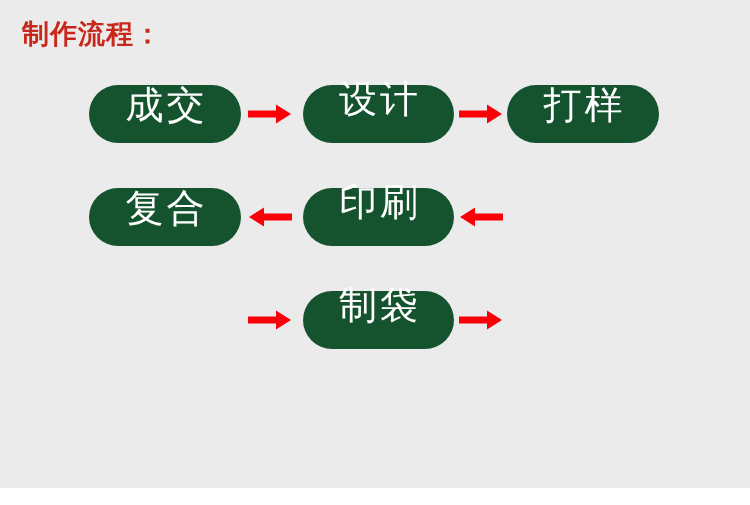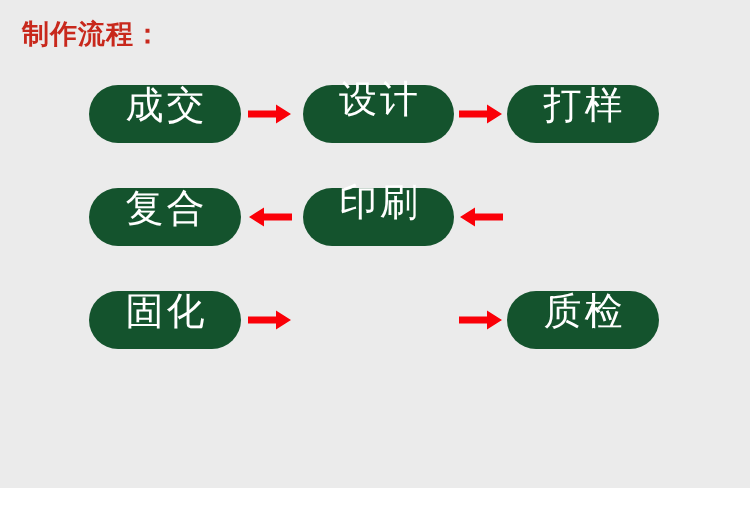--- a/index.html
+++ b/index.html
@@ -129,32 +129,29 @@
       <span>印刷</span>
     </div>
     <div class="arrow gap1">
       <svg class="arrow-glyph-left" width="44" height="30" viewBox="0 0 44 30" aria-hidden="true">
         <path d="M44 11.5 H16 V5.5 L1 15 L16 24.5 V18.5 H44 Z" fill="#FA0008"></path>
       </svg>
     </div>
   </div>
 
   <div class="flow-row" style="top:291px;">
-    <div class="pill col0">
-      <span>固化</span>
-    </div>
     <div class="arrow gap0">
       <svg class="arrow-glyph-right" width="44" height="30" viewBox="0 0 44 30" aria-hidden="true">
         <path d="M0 11.5 H28 V5.5 L43 15 L28 24.5 V18.5 H0 Z" fill="#FA0008"></path>
       </svg>
     </div>
+    <div class="pill col1">
+      <span>制袋</span>
+    </div>
     <div class="arrow gap1">
       <svg class="arrow-glyph-right" width="44" height="30" viewBox="0 0 44 30" aria-hidden="true">
         <path d="M0 11.5 H28 V5.5 L43 15 L28 24.5 V18.5 H0 Z" fill="#FA0008"></path>
       </svg>
-    </div>
-    <div class="pill col2">
-      <span>质检</span>
     </div>
   </div>
 
 
 </div>
 
 </body></html>

